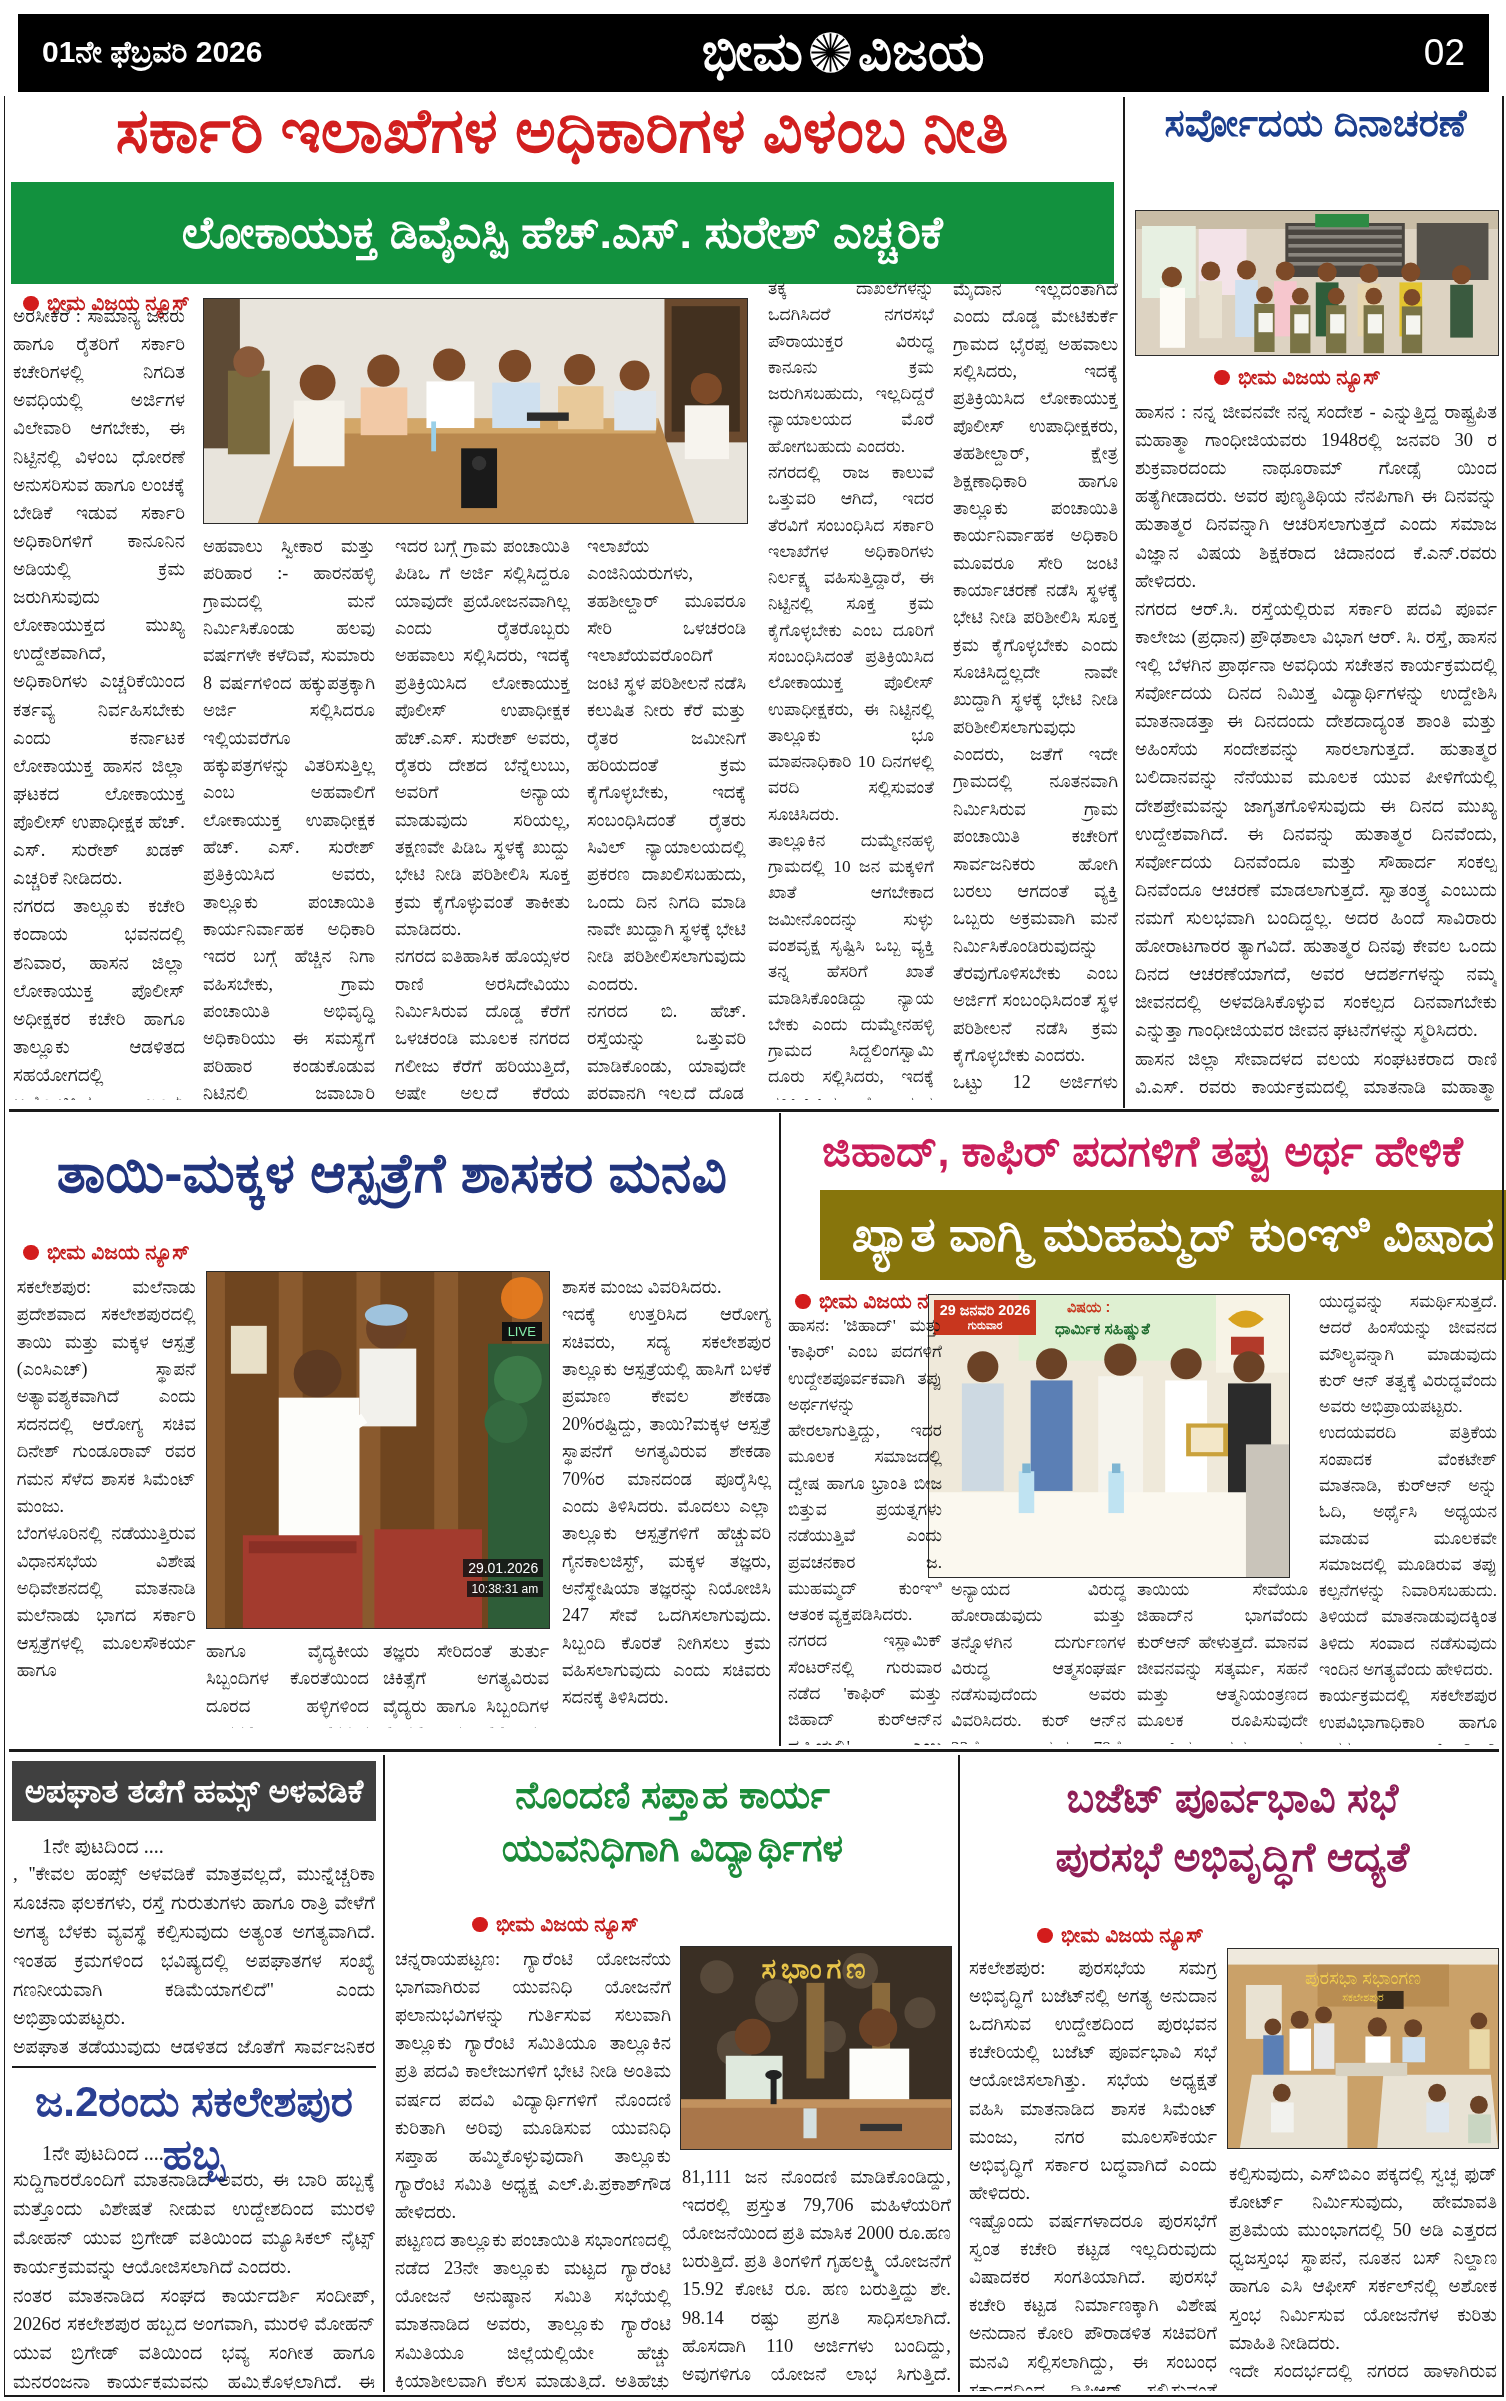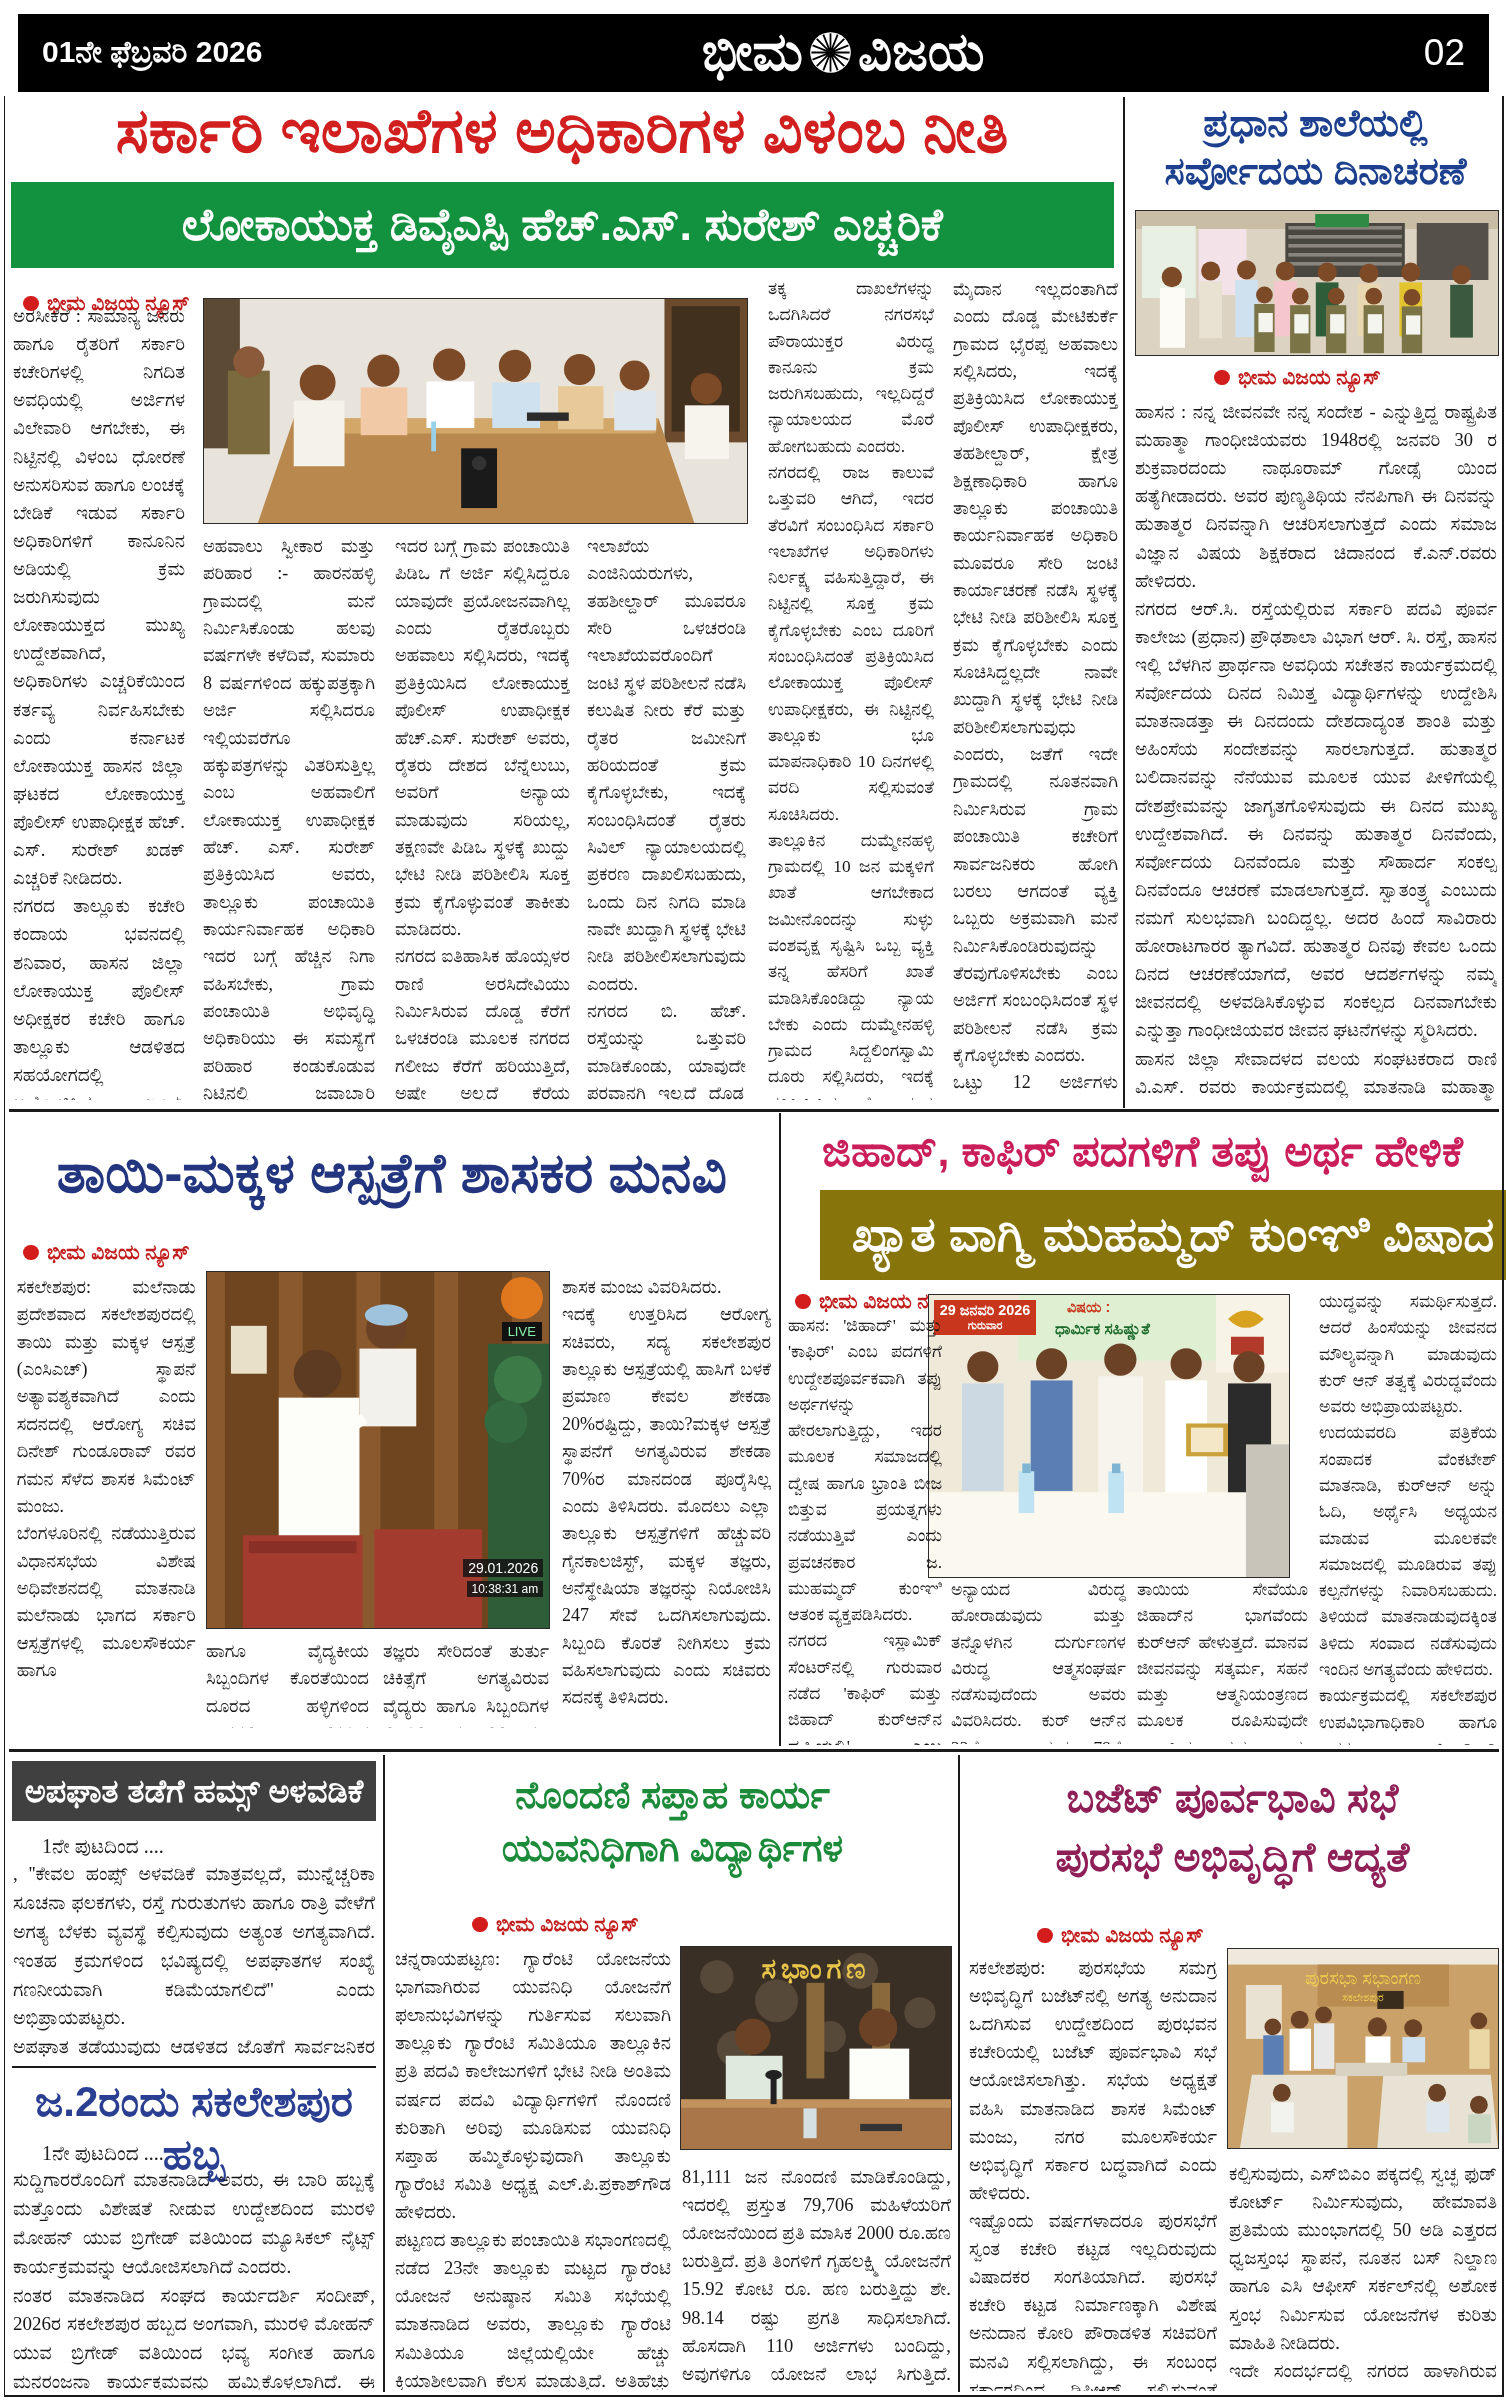--- a/index.html
+++ b/index.html
@@ -50,21 +50,21 @@
         <circle cx="36" cy="36" r="8" fill="#000"></circle>
       </svg>
     </span>
     <span>ವಿಜಯ</span>
   </div>
   <div style="font-size:37px;">02</div>
 </div>
 
 <div class="headline" style="left:12px;top:97px;width:1100px;font-size:62px;color:#d11f1f;line-height:1.1;">ಸರ್ಕಾರಿ ಇಲಾಖೆಗಳ ಅಧಿಕಾರಿಗಳ ವಿಳಂಬ ನೀತಿ</div>
 
-<div class="band" style="left:10.8px;top:182px;width:1103px;height:86px;background:#12913e;font-size:45px;">ಲೋಕಾಯುಕ್ತ ಡಿವೈಎಸ್ಪಿ ಹೆಚ್.ಎಸ್. ಸುರೇಶ್ ಎಚ್ಚರಿಕೆ</div>
+<div class="band" style="left:10.8px;top:182px;width:1103px;height:102px;background:#12913e;font-size:45px;">ಲೋಕಾಯುಕ್ತ ಡಿವೈಎಸ್ಪಿ ಹೆಚ್.ಎಸ್. ಸುರೇಶ್ ಎಚ್ಚರಿಕೆ</div>
 
 <div class="byline" style="left:23px;top:292px;">
   <span class="dot"></span>
   <span>ಭೀಮ ವಿಜಯ ನ್ಯೂಸ್</span>
 </div>
 
 <div class="photo" style="left:203px;top:298px;width:543px;height:224px;">
   <svg viewBox="0 0 908 375" preserveAspectRatio="none">
     <rect width="908" height="375" fill="#e8e4dc"></rect>
     <rect x="770" y="0" width="138" height="240" fill="#6b4a2e"></rect>
@@ -108,21 +108,20 @@
 <div class="col small" style="left:768px;top:276px;width:166px;height:824px;">ತಕ್ಕ ದಾಖಲೆಗಳನ್ನು ಒದಗಿಸಿದರೆ ನಗರಸಭೆ ಪೌರಾಯುಕ್ತರ ವಿರುದ್ಧ ಕಾನೂನು ಕ್ರಮ ಜರುಗಿಸಬಹುದು, ಇಲ್ಲದಿದ್ದರೆ ನ್ಯಾಯಾಲಯದ ಮೊರೆ ಹೋಗಬಹುದು ಎಂದರು.
 ನಗರದಲ್ಲಿ ರಾಜ ಕಾಲುವೆ ಒತ್ತುವರಿ ಆಗಿದೆ, ಇದರ ತೆರವಿಗೆ ಸಂಬಂಧಿಸಿದ ಸರ್ಕಾರಿ ಇಲಾಖೆಗಳ ಅಧಿಕಾರಿಗಳು ನಿರ್ಲಕ್ಷ್ಯ ವಹಿಸುತ್ತಿದ್ದಾರೆ, ಈ ನಿಟ್ಟಿನಲ್ಲಿ ಸೂಕ್ತ ಕ್ರಮ ಕೈಗೊಳ್ಳಬೇಕು ಎಂಬ ದೂರಿಗೆ ಸಂಬಂಧಿಸಿದಂತೆ ಪ್ರತಿಕ್ರಿಯಿಸಿದ ಲೋಕಾಯುಕ್ತ ಪೊಲೀಸ್ ಉಪಾಧೀಕ್ಷಕರು, ಈ ನಿಟ್ಟಿನಲ್ಲಿ ತಾಲ್ಲೂಕು ಭೂ ಮಾಪನಾಧಿಕಾರಿ 10 ದಿನಗಳಲ್ಲಿ ವರದಿ ಸಲ್ಲಿಸುವಂತೆ ಸೂಚಿಸಿದರು.
 ತಾಲ್ಲೂಕಿನ ದುಮ್ಮೇನಹಳ್ಳಿ ಗ್ರಾಮದಲ್ಲಿ 10 ಜನ ಮಕ್ಕಳಿಗೆ ಖಾತೆ ಆಗಬೇಕಾದ ಜಮೀನೊಂದನ್ನು ಸುಳ್ಳು ವಂಶವೃಕ್ಷ ಸೃಷ್ಟಿಸಿ ಒಬ್ಬ ವ್ಯಕ್ತಿ ತನ್ನ ಹೆಸರಿಗೆ ಖಾತೆ ಮಾಡಿಸಿಕೊಂಡಿದ್ದು ನ್ಯಾಯ ಬೇಕು ಎಂದು ದುಮ್ಮೇನಹಳ್ಳಿ ಗ್ರಾಮದ ಸಿದ್ದಲಿಂಗಸ್ವಾಮಿ ದೂರು ಸಲ್ಲಿಸಿದರು, ಇದಕ್ಕೆ ಪ್ರತಿಕ್ರಿಯಿಸಿದ ಲೋಕಾಯುಕ್ತ ಪೊಲೀಸ್ ಉಪಾಧೀಕ್ಷಕರು, ಯಾವುದೇ ಜಮೀನನ್ನು ಪೌತಿ ಖಾತೆ ಮಾಡುವ ಸಂದರ್ಭದಲ್ಲಿ ಅವರ ಮಕ್ಕಳೆಲ್ಲರಿಗೂ ಪೌತಿ ಖಾತೆ ಆಗಬೇಕು, ಸುಳ್ಳು ದಾಖಲೆಗಳನ್ನು ಮತ್ತು ವಂಶವೃಕ್ಷ ಸೃಷ್ಟಿಸಿ ಒಬ್ಬ ವ್ಯಕ್ತಿ ತನ್ನ ಹೆಸರಿಗೆ ಖಾತೆ ಮಾಡಿಸಿಕೊಂಡಿದ್ದರೆ ಅಂಥವರ ವಿರುದ್ಧ ಕಾನೂನು ಕ್ರಮ ಜರುಗಿಸಲು ಅವಕಾಶವಿದೆ ಎಂದರು.
 ಕಣಕಟ್ಟೆ ಹೋಬಳಿಯ ದೊಡ್ಡ ಮೇಟಿಕುರ್ಕೆ ಗ್ರಾಮದ ಸರ್ಕಾರಿ ಹಿರಿಯ ಪ್ರಾಥಮಿಕ ಶಾಲೆಯ ಆವರಣದಲ್ಲಿ ಖಾಸಗಿ ವ್ಯಕ್ತಿಗಳು ಅಕ್ರಮವಾಗಿ ಶಾಲೆಯ ಜಾಗವನ್ನು ಒತ್ತುವರಿ ಮಾಡಿಕೊಂಡು</div>
 <div class="col" style="left:953px;top:276px;width:165px;height:824px;">ಮೈದಾನ ಇಲ್ಲದಂತಾಗಿದೆ ಎಂದು ದೊಡ್ಡ ಮೇಟಿಕುರ್ಕೆ ಗ್ರಾಮದ ಭೈರಪ್ಪ ಅಹವಾಲು ಸಲ್ಲಿಸಿದರು, ಇದಕ್ಕೆ ಪ್ರತಿಕ್ರಿಯಿಸಿದ ಲೋಕಾಯುಕ್ತ ಪೊಲೀಸ್ ಉಪಾಧೀಕ್ಷಕರು, ತಹಶೀಲ್ದಾರ್, ಕ್ಷೇತ್ರ ಶಿಕ್ಷಣಾಧಿಕಾರಿ ಹಾಗೂ ತಾಲ್ಲೂಕು ಪಂಚಾಯಿತಿ ಕಾರ್ಯನಿರ್ವಾಹಕ ಅಧಿಕಾರಿ ಮೂವರೂ ಸೇರಿ ಜಂಟಿ ಕಾರ್ಯಾಚರಣೆ ನಡೆಸಿ ಸ್ಥಳಕ್ಕೆ ಭೇಟಿ ನೀಡಿ ಪರಿಶೀಲಿಸಿ ಸೂಕ್ತ ಕ್ರಮ ಕೈಗೊಳ್ಳಬೇಕು ಎಂದು ಸೂಚಿಸಿದ್ದಲ್ಲದೇ ನಾವೇ ಖುದ್ದಾಗಿ ಸ್ಥಳಕ್ಕೆ ಭೇಟಿ ನೀಡಿ ಪರಿಶೀಲಿಸಲಾಗುವುಧು ಎಂದರು, ಜತೆಗೆ ಇದೇ ಗ್ರಾಮದಲ್ಲಿ ನೂತನವಾಗಿ ನಿರ್ಮಿಸಿರುವ ಗ್ರಾಮ ಪಂಚಾಯಿತಿ ಕಚೇರಿಗೆ ಸಾರ್ವಜನಿಕರು ಹೋಗಿ ಬರಲು ಆಗದಂತೆ ವ್ಯಕ್ತಿ ಒಬ್ಬರು ಅಕ್ರಮವಾಗಿ ಮನೆ ನಿರ್ಮಿಸಿಕೊಂಡಿರುವುದನ್ನು ತೆರವುಗೊಳಿಸಬೇಕು ಎಂಬ ಅರ್ಜಿಗೆ ಸಂಬಂಧಿಸಿದಂತೆ ಸ್ಥಳ ಪರಿಶೀಲನೆ ನಡೆಸಿ ಕ್ರಮ ಕೈಗೊಳ್ಳಬೇಕು ಎಂದರು.
 ಒಟ್ಟು 12 ಅರ್ಜಿಗಳು ಸ್ವೀಕೃತವಾಗಿದ್ದು ಪ್ರತಿಯೊಂದಕ್ಕೂ ಪರಿಹಾರ ಕಂಡುಕೊಳ್ಳುವ ಭರವಸೆ ನೀಡಿದರು.</div>
 
 <div class="rule-v" style="left:1123px;top:97px;width:2.4px;height:1011px;"></div>
 
 <div class="headline" style="left:1136px;top:100px;width:359px;font-size:38px;color:#1c3f8e;">
-  <div>ಪ್ರಧಾನ ಶಾಲೆಯಲ್ಲಿ</div>
   <div>ಸರ್ವೋದಯ ದಿನಾಚರಣೆ</div>
 </div>
 
 <div class="photo" style="left:1135px;top:210px;width:362px;height:144px;">
   <svg viewBox="0 0 606 240" preserveAspectRatio="none">
     <rect width="606" height="240" fill="#ddd3c2"></rect>
     <rect x="0" y="0" width="606" height="30" fill="#c9bda6"></rect>
     <rect x="250" y="20" width="200" height="90" fill="#4a4640"></rect>
     <rect x="470" y="20" width="120" height="95" fill="#55514a"></rect>
     <g fill="#8a867e">

